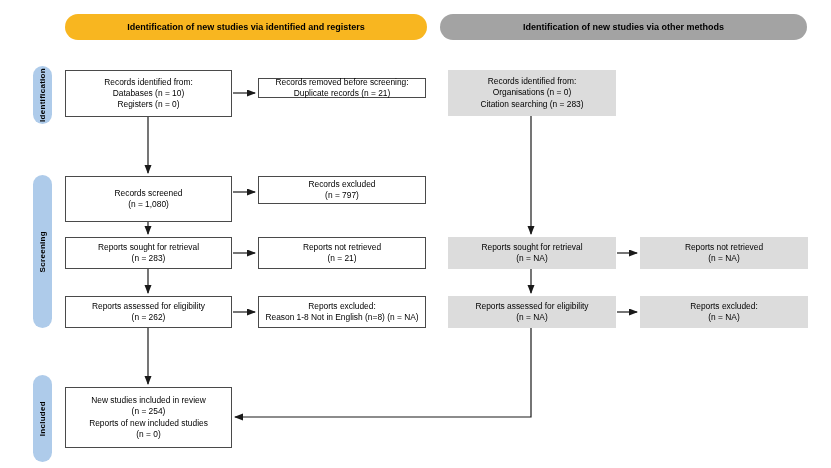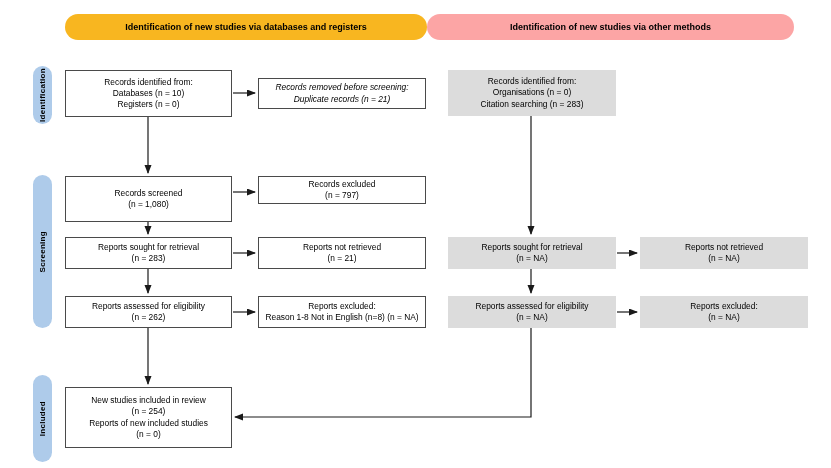--- a/index.html
+++ b/index.html
@@ -7,21 +7,21 @@
     position:relative;width:831px;height:468px;background:#ffffff;
     font-family:"Liberation Sans",sans-serif;color:#000;overflow:hidden;
   }
   
   .hdr{
     position:absolute;height:26px;border-radius:13px;
     display:flex;align-items:center;justify-content:center;
     font-size:9px;font-weight:bold;text-align:center;box-sizing:border-box;
   }
   .hdrL{left:65px;top:14px;width:362px;background:#F8B620;}
-  .hdrR{left:427px;top:14px;width:367px;background:#fca5a5;}
+  .hdrR{left:440px;top:14px;width:367px;background:#a3a3a3;}
   
   .stage{
     position:absolute;left:33px;width:19px;border-radius:10px;background:#AECBEA;
     display:flex;align-items:center;justify-content:center;
   }
   .stage span{
     writing-mode:vertical-rl;transform:rotate(180deg);
     font-size:8px;font-weight:bold;letter-spacing:.3px;white-space:nowrap;
   }
   .stg1{top:66px;height:58px;}
@@ -30,42 +30,42 @@
   
   .box{
     position:absolute;box-sizing:border-box;z-index:2;
     display:flex;align-items:center;justify-content:center;
     text-align:center;white-space:pre-line;
     font-size:8.4px;line-height:1.32;padding:2px 3px;
   }
   .white{background:#ffffff;border:1px solid #4a4a4a;}
   .gray{background:#DCDCDC;border:none;}
   .pA1{left:65px;top:70px;width:167px;height:47px;}
-  .pB1{left:258px;top:78px;width:168px;height:31px;font-style:italic;}
+  .pB1{left:258px;top:78px;width:168px;height:20px;}
   .pC1{left:448px;top:70px;width:168px;height:46px;}
   .pA2{left:65px;top:176px;width:167px;height:46px;}
   .pB2{left:258px;top:176px;width:168px;height:28px;}
   .pA3{left:65px;top:237px;width:167px;height:32px;}
   .pB3{left:258px;top:237px;width:168px;height:32px;}
   .pC3{left:448px;top:237px;width:168px;height:32px;}
   .pD3{left:640px;top:237px;width:168px;height:32px;}
   .pA4{left:65px;top:296px;width:167px;height:32px;}
   .pB4{left:258px;top:296px;width:168px;height:32px;}
   .pC4{left:448px;top:296px;width:168px;height:32px;}
   .pD4{left:640px;top:296px;width:168px;height:32px;}
   .pA5{left:65px;top:387px;width:167px;height:61px;}
   
   .arrows{position:absolute;left:0;top:0;z-index:1;pointer-events:none;}
 </style>
 </head>
 <body>
 
 <div class="canvas">
 
-  <div class="hdr hdrL">Identification of new studies via databases and registers</div>
+  <div class="hdr hdrL">Identification of new studies via identified and registers</div>
   <div class="hdr hdrR">Identification of new studies via other methods</div>
 
   <div class="stage stg1">
     <span>Identification</span>
   </div>
   <div class="stage stg2">
     <span>Screening</span>
   </div>
   <div class="stage stg3">
     <span>Included</span>

